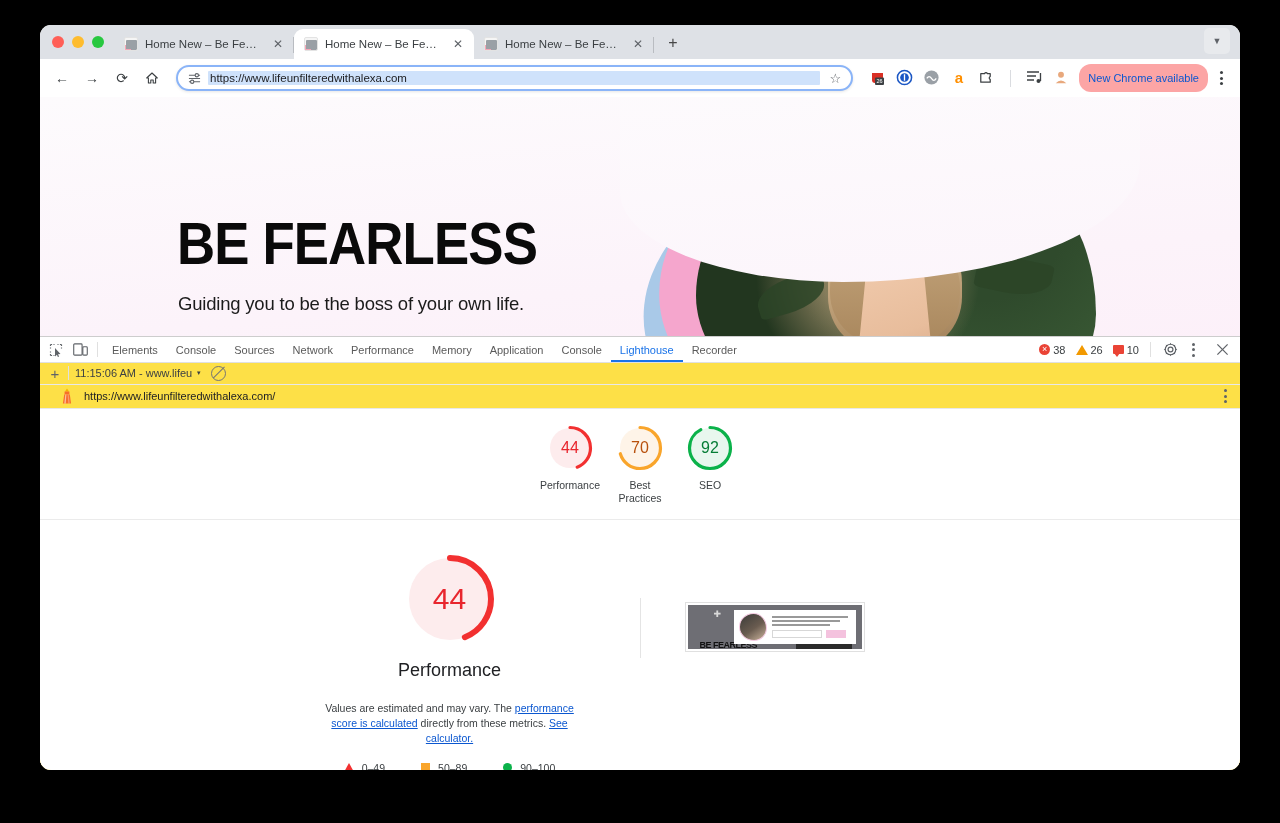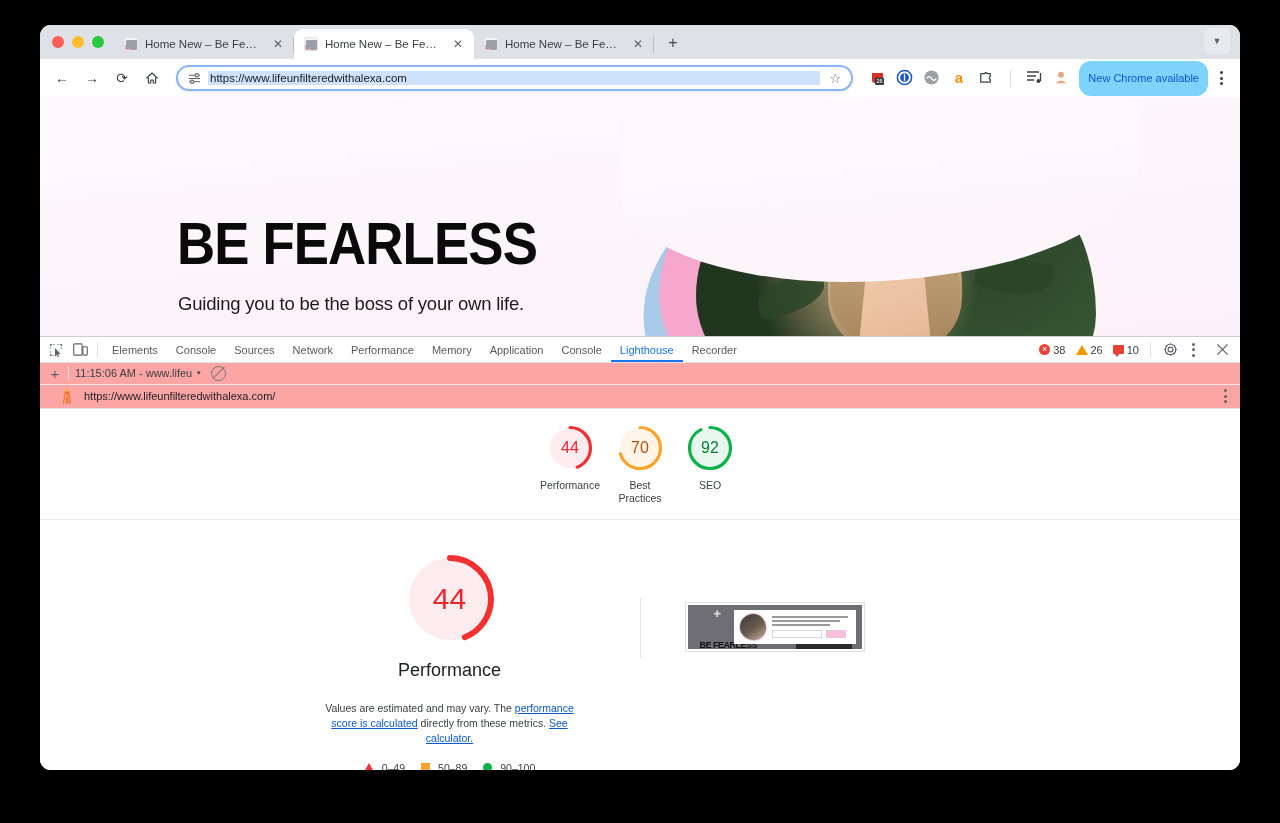--- a/index.html
+++ b/index.html
@@ -129,27 +129,27 @@
     padding: 1px 2px;
     border-radius: 1px;
     white-space: nowrap; overflow: hidden;
     width: fit-content; max-width: 100%;
   }
   .omni-star { flex:0 0 16px; font-size: 13px; color:#5f6368; text-align:center;}
   .ext-icons { display:flex; align-items:center; gap:9px; margin-left: 6px; }
   .ext { width:18px; height:18px; position:relative; flex:0 0 18px;}
   .vsep { width:1px; height:17px; background:#dadce0; margin:0 6px; }
   .chrome-pill {
-    height: 35px;
-    background: #7dd3fc;
+    height: 22px;
+    background: #fca5a5;
     color: #0b57d0;
     border-radius: 12px;
     font-size: 11px;
     display: flex; align-items: center;
-    padding: 8px 9px;
+    padding: 14px 9px;
     margin-left: 6px;
     white-space: nowrap;
   }
   .kebab { width: 18px; height:20px; display:flex; flex-direction:column;
            align-items:center; justify-content:center; gap:2.5px; margin-left:2px;}
   .kebab i { width:3px; height:3px; border-radius:50%; background:#3c4043; display:block;}
 
   
   .viewport {
     position: relative;
@@ -248,21 +248,21 @@
     position:absolute; left:-20px; top:-40px; width:520px; height:210px;
     background: linear-gradient(175deg, #fdfbfd 0%, #fcf5fb 100%);
     border-radius: 0 0 60% 45%;
   }
 
   
   .devtools {
     position: absolute;
     left: 0; right: 0; bottom: 0;
     top: 311px;
-    background: #fca5a5;
+    background: #fde047;
     border-top: 1px solid #cdcdcd;
     display: flex; flex-direction: column;
   }
   .dt-tabbar {
     height: 26px;
     display: flex; align-items: center;
     border-bottom: 1px solid #e0e0e0;
     padding-left: 4px;
     background: #ffffff;
     font-size: 11px;
@@ -382,21 +382,21 @@
     margin-top: 20px;
     font-size: 10.5px;
     color: #3c4043;
     text-align: center;
     line-height: 15px;
     width: 260px;
   }
   .perf-note a { color: #0b57d0; }
   .perf-legend {
     margin-top: 16px;
-    display:flex; align-items:center; gap: 16px;
+    display:flex; align-items:center; gap: 36px;
     font-size: 10.5px; color:#3c4043;
   }
   .leg { display:flex; align-items:center; gap:8px; }
   .leg-tri { width:0;height:0;border-left:5px solid transparent;border-right:5px solid transparent;
     border-bottom:9px solid #f23030; }
   .leg-sq { width:9px;height:9px;background:#f9a52b; }
   .leg-ci { width:9px;height:9px;border-radius:50%;background:#0bb24a; }
 
   .perf-divider {
     width: 1px; background: #e4e4e4;

